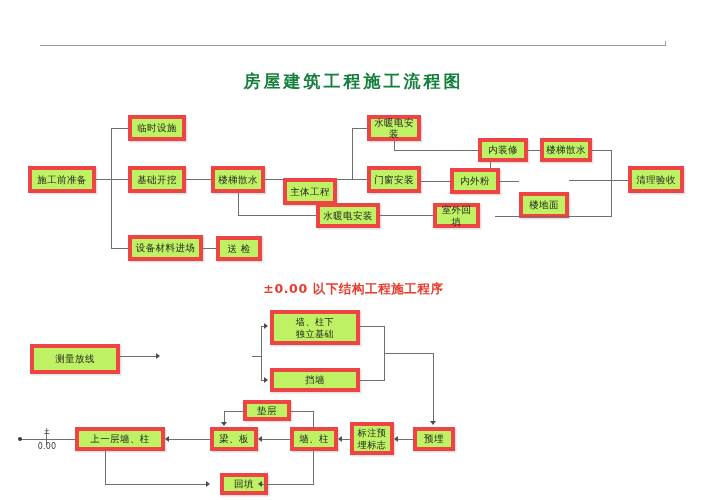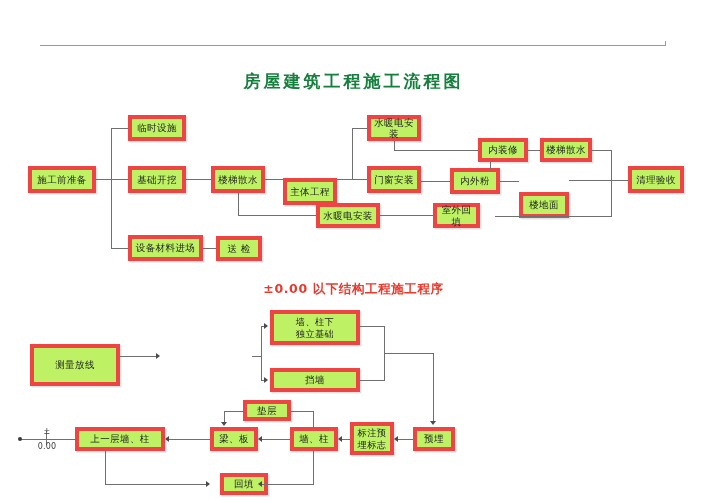--- a/index.html
+++ b/index.html
@@ -132,21 +132,21 @@
   <div class="ln lnv" style="left:611px;top:150px;height:66px;"></div>
 
   <div class="ln lnh" style="left:569px;top:180px;width:59px;"></div>
 
   <div class="ln lnh" style="left:380px;top:215px;width:53px;"></div>
 
   <div class="ln lnh" style="left:495px;top:216px;width:117px;"></div>
 
   <div class="subtitle">±0.00 以下结构工程施工程序</div>
 
-  <div class="bx" style="left:30px;top:344px;width:90px;height:42px;">测量放线</div>
+  <div class="bx" style="left:30px;top:344px;width:90px;height:30px;">测量放线</div>
   <div class="bx two" style="left:270px;top:310px;width:90px;height:35px;">墙、柱下
 独立基础</div>
   <div class="bx" style="left:270px;top:368px;width:90px;height:24px;">挡墙</div>
   <div class="bx" style="left:413px;top:427px;width:42px;height:24px;">预埋</div>
   <div class="bx two" style="left:350px;top:422px;width:44px;height:33px;">标注预
 埋标志</div>
   <div class="bx" style="left:290px;top:427px;width:48px;height:24px;">墙、柱</div>
   <div class="bx" style="left:243px;top:400px;width:48px;height:21px;">垫层</div>
   <div class="bx" style="left:210px;top:427px;width:48px;height:24px;">梁、板</div>
   <div class="bx" style="left:75px;top:427px;width:90px;height:24px;">上一层墙、柱</div>

